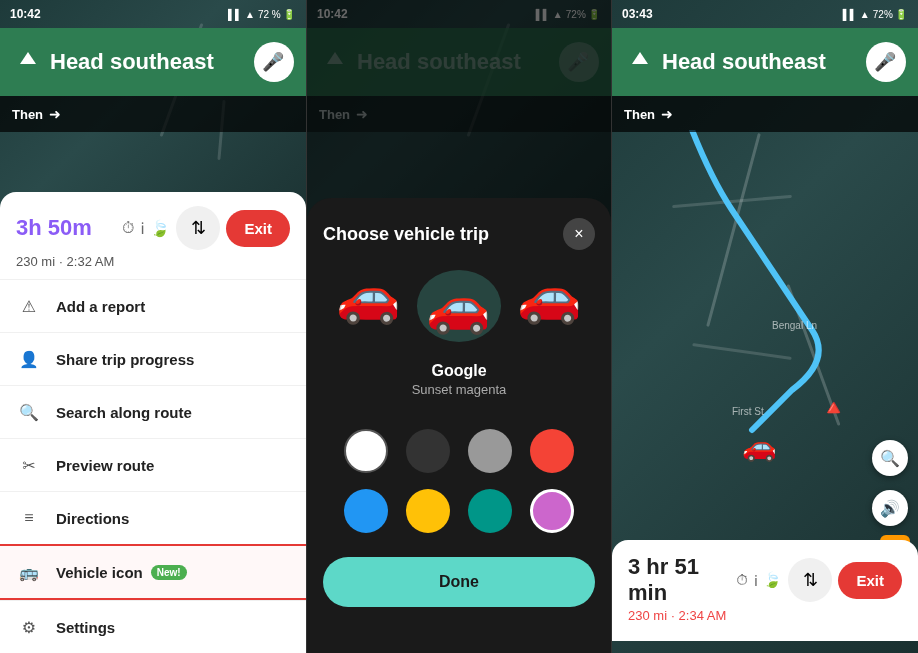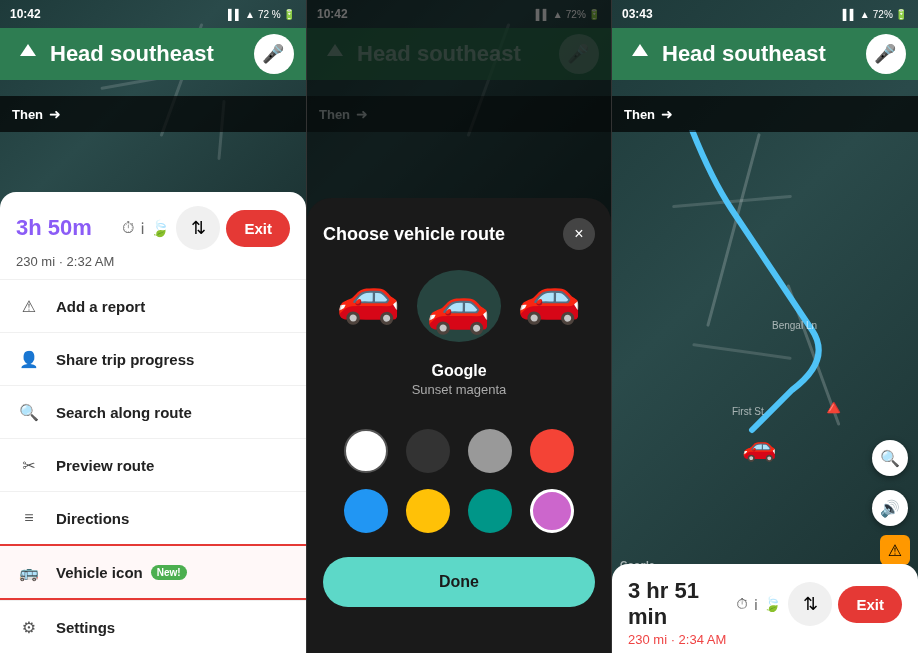--- a/index.html
+++ b/index.html
@@ -78,21 +78,21 @@
       gap: 3px;
       color: white;
       font-size: 10px;
     }
 
     
     .nav-bar {
       position: absolute;
       top: 28px;
       left: 0; right: 0;
-      height: 52px;
+      height: 68px;
       background: #2e7d52;
       display: flex;
       align-items: center;
       padding: 8px 12px;
       z-index: 10;
     }
     .nav-arrow {
       width: 32px;
       height: 32px;
       display: flex;
@@ -343,25 +343,25 @@
       border-radius: 28px;
       padding: 16px;
       text-align: center;
       font-size: 16px;
       font-weight: 600;
       cursor: pointer;
       margin: 8px 0 16px;
     }
     .bottom-panel-3 {
       position: absolute;
-      bottom: 0; left: 0; right: 0;
+      bottom: 12px; left: 0; right: 0;
       background: white;
       border-radius: 16px 16px 0 0;
       z-index: 20;
-      padding: 14px 16px 6px;
+      padding: 14px 16px 18px;
     }
     .p3-time-row {
       display: flex;
       align-items: center;
       justify-content: space-between;
     }
     .p3-time {
       font-size: 22px;
       font-weight: 700;
       color: #222;
@@ -560,21 +560,21 @@
 
   <div class="then-bar" style="opacity:0.6;">
     <span class="then-text">Then</span>
     <span class="then-arrow">➜</span>
   </div>
 
   <div class="modal-overlay"></div>
 
   <div class="vehicle-modal">
     <div class="modal-header">
-      <span class="modal-title">Choose vehicle route</span>
+      <span class="modal-title">Choose vehicle trip</span>
       <div class="close-btn">
         <span>×</span>
       </div>
     </div>
 
     <div class="cars-row">
 
       <div class="car-item">
         <span style="font-size:52px;line-height:1;">🚗</span>
         <span style="color:rgba(255,255,255,0.0);font-size:8px;">·</span>

